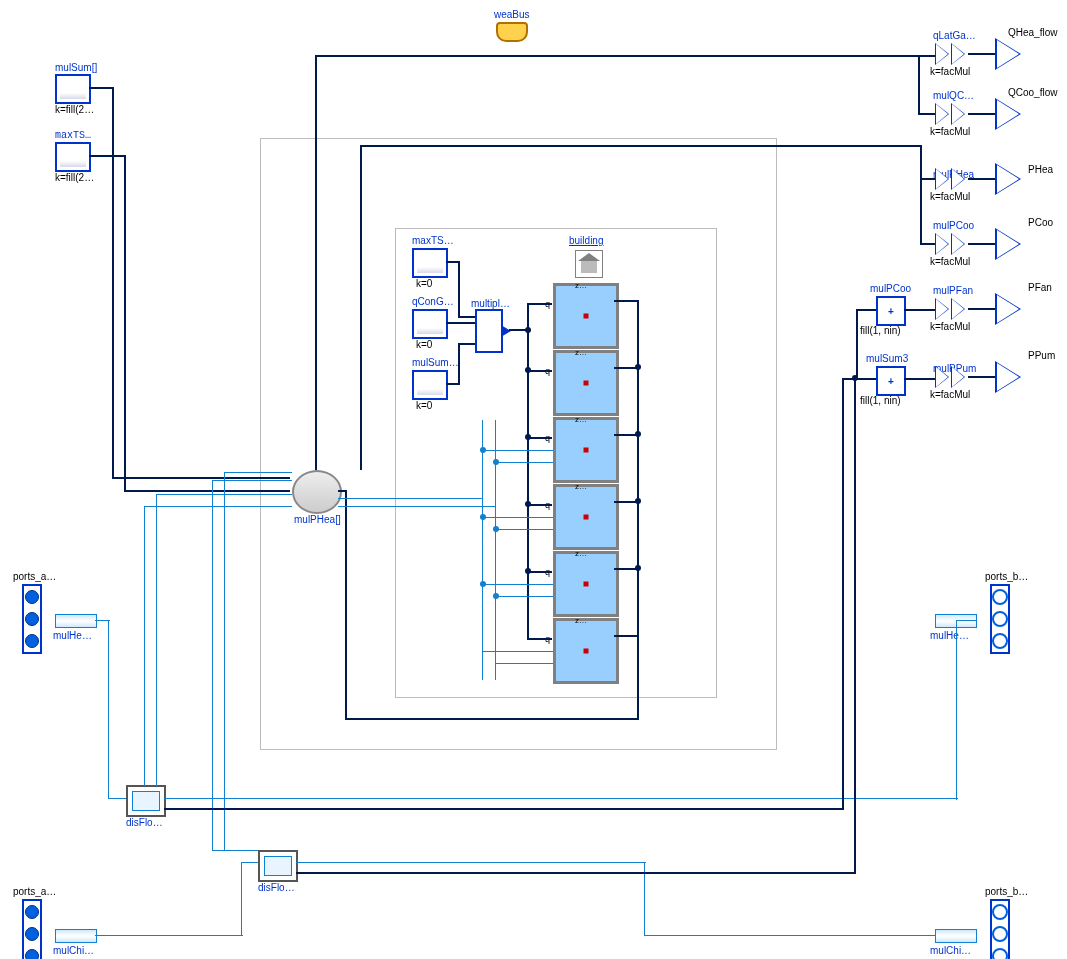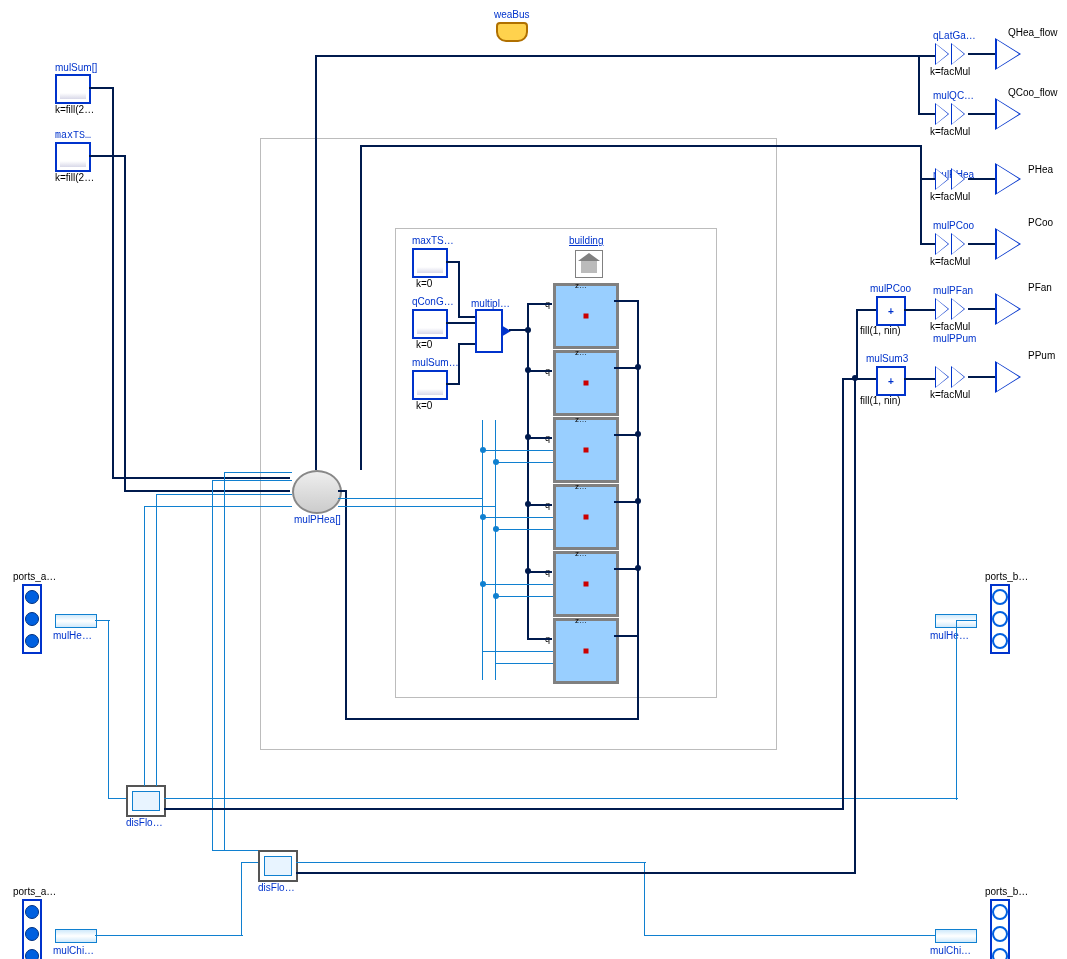--- a/index.html
+++ b/index.html
@@ -235,21 +235,21 @@
 
   <div class="lbl blue" style="left:933px;top:285px;">mulPFan</div>
   <div class="gain" style="left:935px;top:297px;">
       <div class="a"></div>
       <div class="b"></div>
     </div>
   <div class="lbl black" style="left:930px;top:321px;">k=facMul</div>
   <div class="outTri" style="left:995px;top:293px;"></div>
   <div class="lbl black" style="left:1028px;top:282px;">PFan</div>
 
-  <div class="lbl blue" style="left:933px;top:333px;">mulPPum</div>
+  <div class="lbl blue" style="left:933px;top:363px;">mulPPum</div>
   <div class="gain" style="left:935px;top:365px;">
       <div class="a"></div>
       <div class="b"></div>
     </div>
   <div class="lbl black" style="left:930px;top:389px;">k=facMul</div>
   <div class="outTri" style="left:995px;top:361px;"></div>
   <div class="lbl black" style="left:1028px;top:350px;">PPum</div>
 
   <div class="darkh" style="left:89px;top:87px;width:25px;"></div>
   <div class="darkv" style="left:112px;top:87px;height:390px;"></div>

